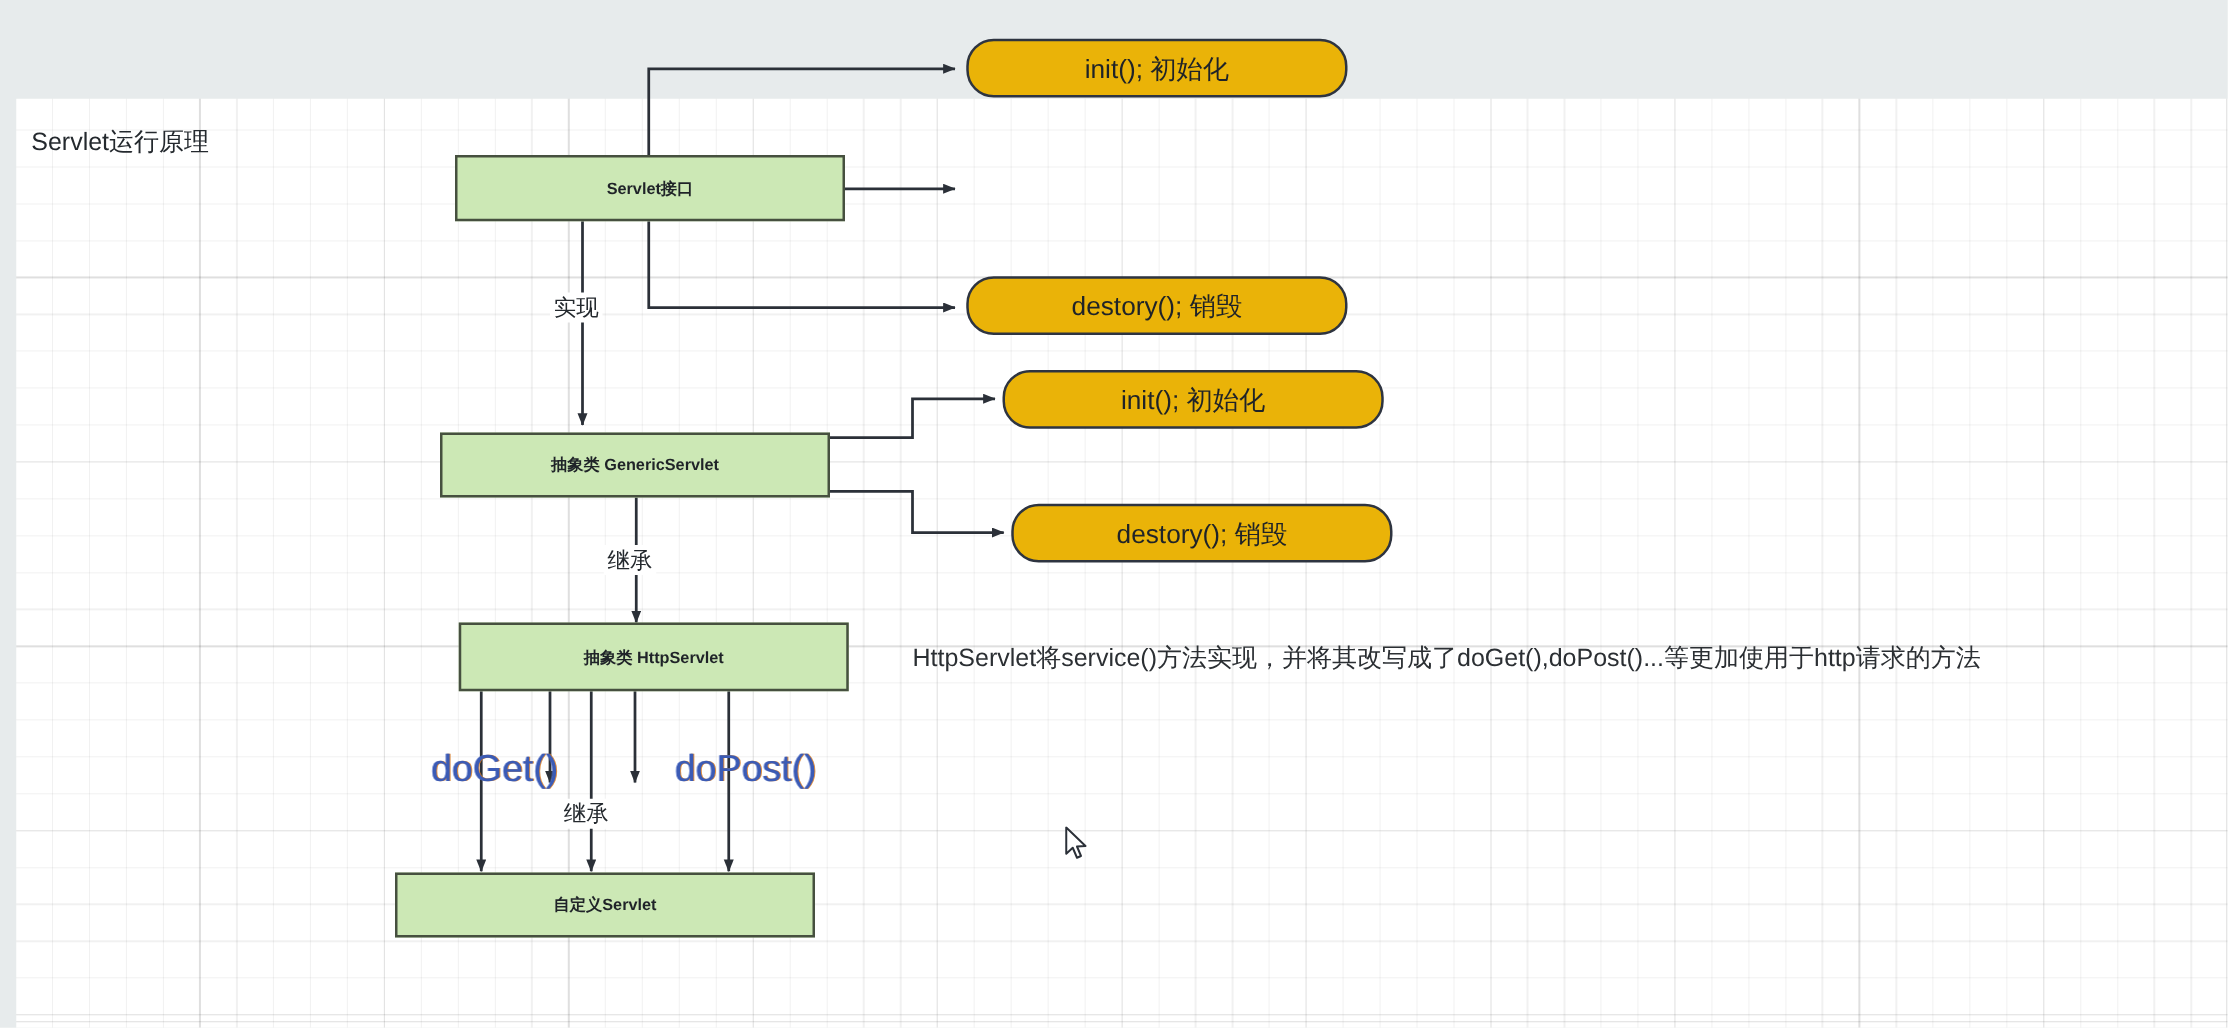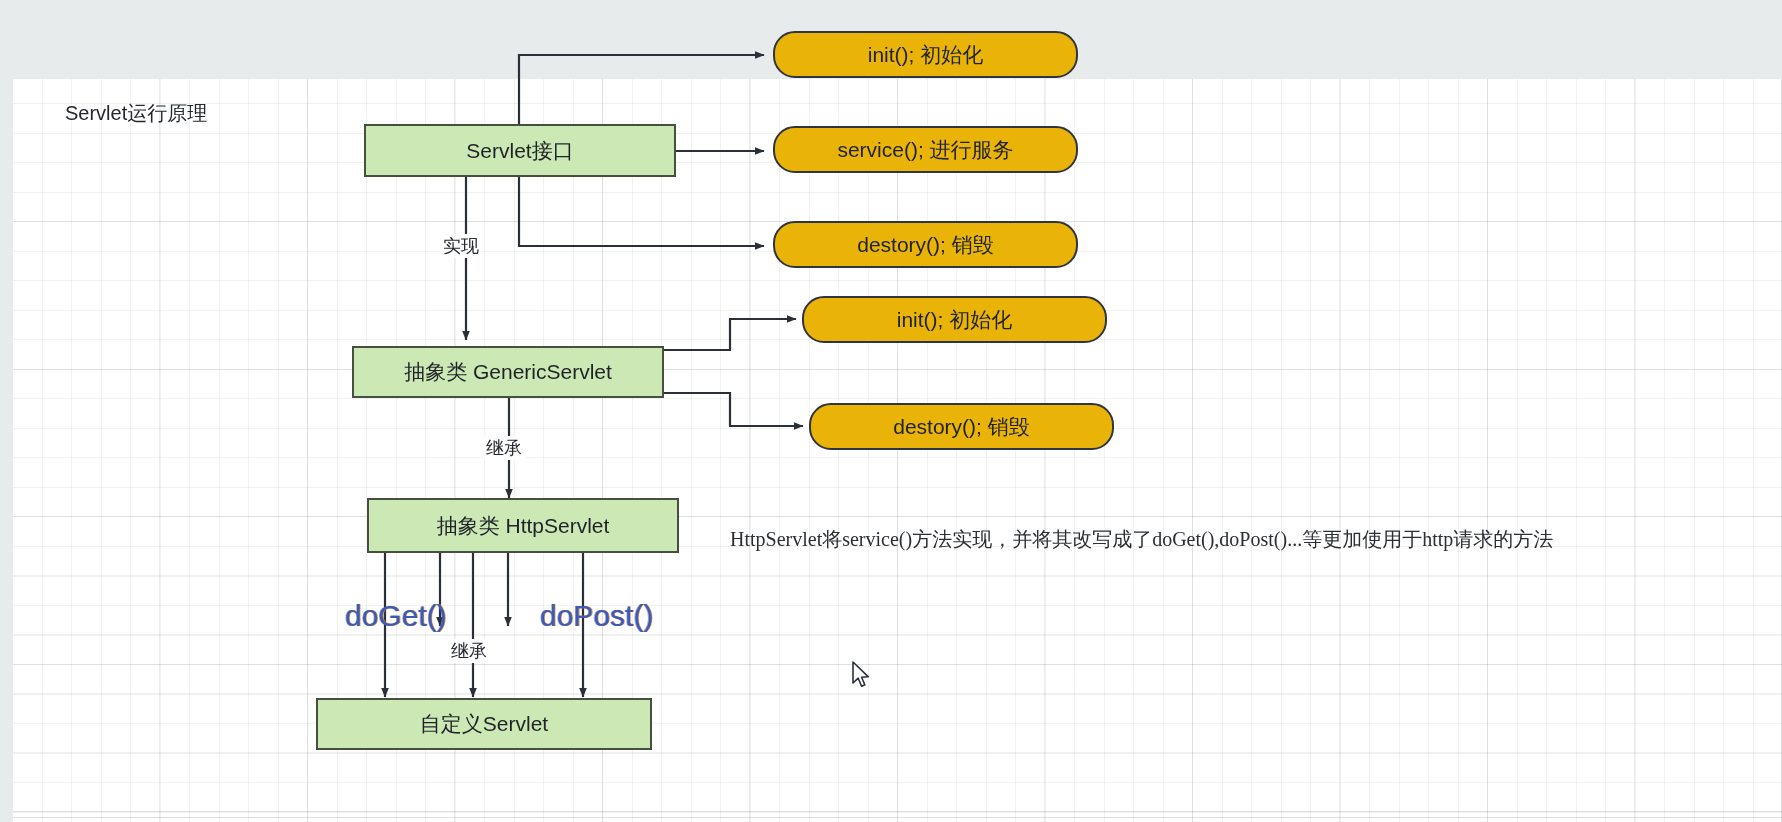--- a/index.html
+++ b/index.html
@@ -47,21 +47,22 @@
   .node{
     position:absolute;
     box-sizing:border-box;
     display:flex;align-items:center;justify-content:center;
     color:#1f2328;
     white-space:nowrap;
   }
   .node.green{
     background:#cce8b5;
     border:2px solid #46503f;
-    font-size:21px;
+    font-size:13px;
+    font-weight:bold;
   }
   .node.pill{
     background:#eab308;
     border:2px solid #2e3440;
     border-radius:22px;
     font-size:21px;
   }
 
   
   .label{
@@ -118,21 +119,21 @@
       <path d="M509,398 L509,498" marker-end="url(#ah)"></path>
 
       <path d="M385,553 L385,697" marker-end="url(#ah)"></path>
       <path d="M440,553 L440,626" marker-end="url(#ah)"></path>
       <path d="M473,553 L473,697" marker-end="url(#ah)"></path>
       <path d="M508,553 L508,626" marker-end="url(#ah)"></path>
       <path d="M583,553 L583,697" marker-end="url(#ah)"></path>
     </g>
   </svg>
 
-  <div class="label title-label" style="left:25px;top:100px;margin-left:40px;">Servlet运行原理</div>
+  <div class="label title-label" style="left:25px;top:100px;">Servlet运行原理</div>
 
   <div class="node green" style="left:364px;top:124px;width:312px;height:53px;">
     <span>Servlet接口</span>
   </div>
 
   <div class="node green" style="left:352px;top:346px;width:312px;height:52px;">
     <span>抽象类 GenericServlet</span>
   </div>
 
   <div class="node green" style="left:352px;top:498px;width:312px;height:55px;margin-left:15px;">
@@ -140,23 +141,20 @@
   </div>
 
   <div class="node green" style="left:316px;top:698px;width:336px;height:52px;">
     <span>自定义Servlet</span>
   </div>
 
   <div class="node pill" style="left:773px;top:31px;width:305px;height:47px;">
     <span>init(); 初始化</span>
   </div>
 
-  <div class="node pill" style="left:773px;top:126px;width:305px;height:47px;">
-    <span>service(); 进行服务</span>
-  </div>
 
   <div class="node pill" style="left:773px;top:221px;width:305px;height:47px;">
     <span>destory(); 销毁</span>
   </div>
 
   <div class="node pill" style="left:802px;top:296px;width:305px;height:47px;">
     <span>init(); 初始化</span>
   </div>
 
   <div class="node pill" style="left:809px;top:403px;width:305px;height:47px;">
@@ -166,19 +164,19 @@
   <div class="label edge-label" style="left:440px;top:234px;">实现</div>
 
   <div class="label edge-label" style="left:483px;top:436px;">继承</div>
 
   <div class="label edge-label" style="left:448px;top:639px;">继承</div>
 
   <div class="method-label" style="left:345px;top:599px;">doGet()</div>
 
   <div class="method-label" style="left:540px;top:599px;">doPost()</div>
 
-  <div class="label annot" style="left:730px;top:526px;font-family:Liberation Serif, serif;">HttpServlet将service()方法实现，并将其改写成了doGet(),doPost()...等更加使用于http请求的方法</div>
+  <div class="label annot" style="left:730px;top:513px;">HttpServlet将service()方法实现，并将其改写成了doGet(),doPost()...等更加使用于http请求的方法</div>
 
   <svg class="cursor" style="left:851px;top:661px;" viewBox="0 0 22 30" xmlns="http://www.w3.org/2000/svg">
     <path d="M2,1 L2,22 L7.2,17.2 L10.6,25.2 L13.8,23.8 L10.6,16.2 L17.4,15.8 Z" fill="#ffffff" stroke="#2b3038" stroke-width="1.6" stroke-linejoin="round"></path>
   </svg>
 
 </div>
 
 </body></html>

